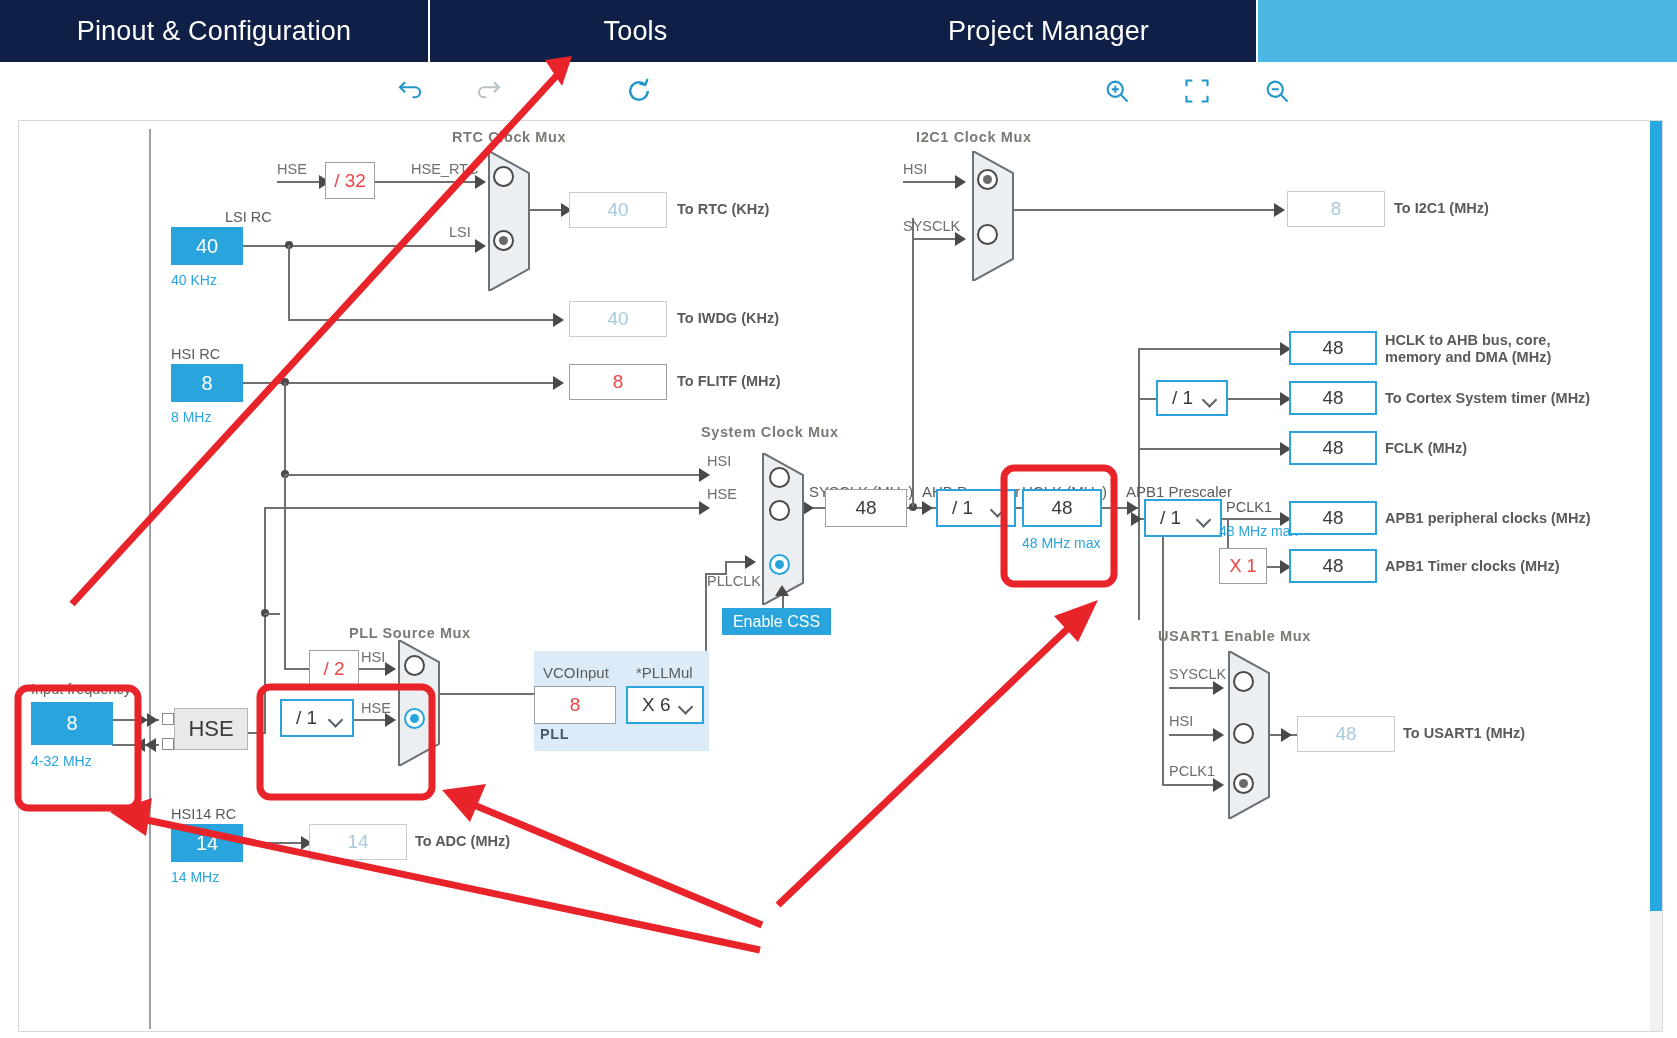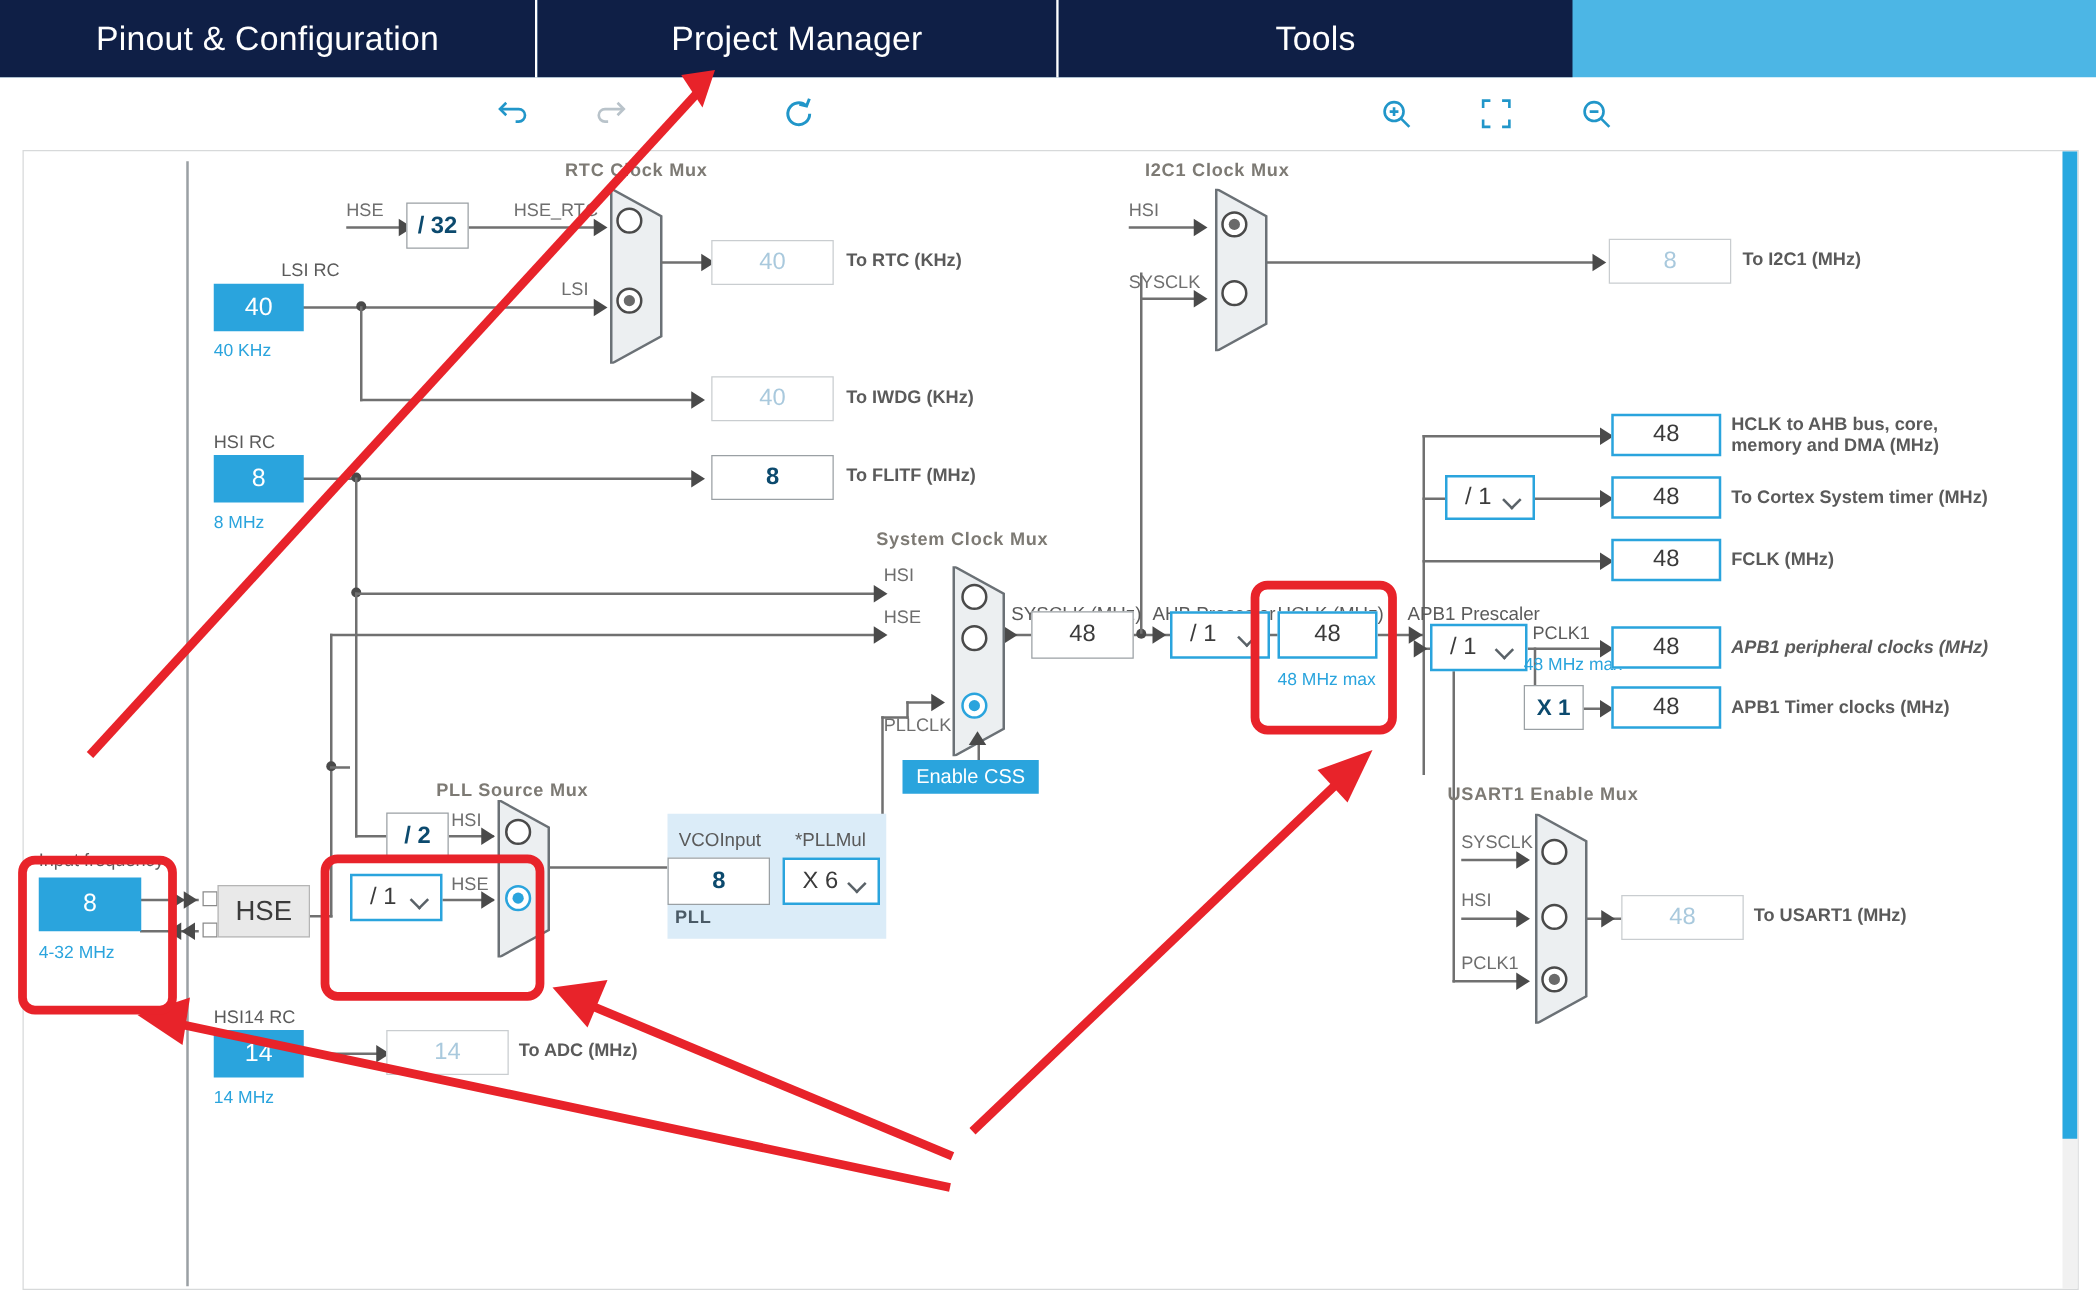--- a/index.html
+++ b/index.html
@@ -151,21 +151,21 @@
   .vbox {
     position: absolute;
     display: flex; align-items: center; justify-content: center;
     font-size: 19px;
     background: #ffffff;
     white-space: nowrap;
   }
   .vbox.grey  { border: 1px solid #9aa0a4; color: #3b3b3b; }
   .vbox.blue  { border: 2px solid #2aa4dd; color: #3b3b3b; }
   .vbox.ghost { border: 1px solid #c9cdd0; color: #a9c9dd; }
-  .vbox.plain { border: 1px solid #9aa0a4; color: #0c4a6e; font-weight: bold; }
+  .vbox.plain { border: 1px solid #9aa0a4; color: #ef4444; }
   .vbox.osc   { background: #2aa4dd; border: none; color: #ffffff; font-size: 20px; }
 
   
   .ddl {
     position: absolute;
     display: flex; align-items: center;
     font-size: 19px;
     background: #ffffff;
     border: 2px solid #2aa4dd;
     color: #3b3b3b;
@@ -268,25 +268,25 @@
 </style>
 </head>
 <body>
 
 <div id="app">
 
   <div id="tabbar">
     <div class="tab" id="tab-pinout">
       <span>Pinout &amp; Configuration</span>
     </div>
+    <div class="tab" id="tab-tools">
+      <span>Tools</span>
+    </div>
     <div class="tab" id="tab-project">
       <span>Project Manager</span>
-    </div>
-    <div class="tab" id="tab-tools">
-      <span>Tools</span>
     </div>
   </div>
 
   <div id="toolbar">
     <div class="tb-icon" id="tb-undo">
       <svg width="30" height="30" viewBox="0 0 24 24" fill="none" stroke="currentColor" stroke-width="1.7">
         <path d="M5 9h11a4 4 0 0 1 0 8h-2"></path>
         <polyline points="8,5 4,9 8,13"></polyline>
       </svg>
     </div>
@@ -565,21 +565,21 @@
     <div class="out-label" style="left:1366px; top:211px; white-space:pre-line; width:300px;">HCLK to AHB bus, core,
 memory and DMA (MHz)</div>
 
     <div class="vbox blue" style="left:1270px; top:260px; width:88px; height:34px;">48</div>
     <div class="out-label" style="left:1366px; top:269px;">To Cortex System timer (MHz)</div>
 
     <div class="vbox blue" style="left:1270px; top:310px; width:88px; height:34px;">48</div>
     <div class="out-label" style="left:1366px; top:319px;">FCLK (MHz)</div>
 
     <div class="vbox blue" style="left:1270px; top:380px; width:88px; height:34px;">48</div>
-    <div class="out-label" style="left:1366px; top:389px;font-style:italic;">APB1 peripheral clocks (MHz)</div>
+    <div class="out-label" style="left:1366px; top:389px;">APB1 peripheral clocks (MHz)</div>
 
     <div class="vbox blue" style="left:1270px; top:428px; width:88px; height:34px;">48</div>
     <div class="out-label" style="left:1366px; top:437px;">APB1 Timer clocks (MHz)</div>
 
     <div class="vbox plain" style="left:290px; top:529px; width:50px; height:37px;">/ 2</div>
     <div class="small-label" style="left:342px; top:528px;">HSI</div>
     <div class="ddl" style="left:261px; top:578px; width:74px; height:38px;">
       <span>/ 1</span>
       <span class="chev"></span>
     </div>

